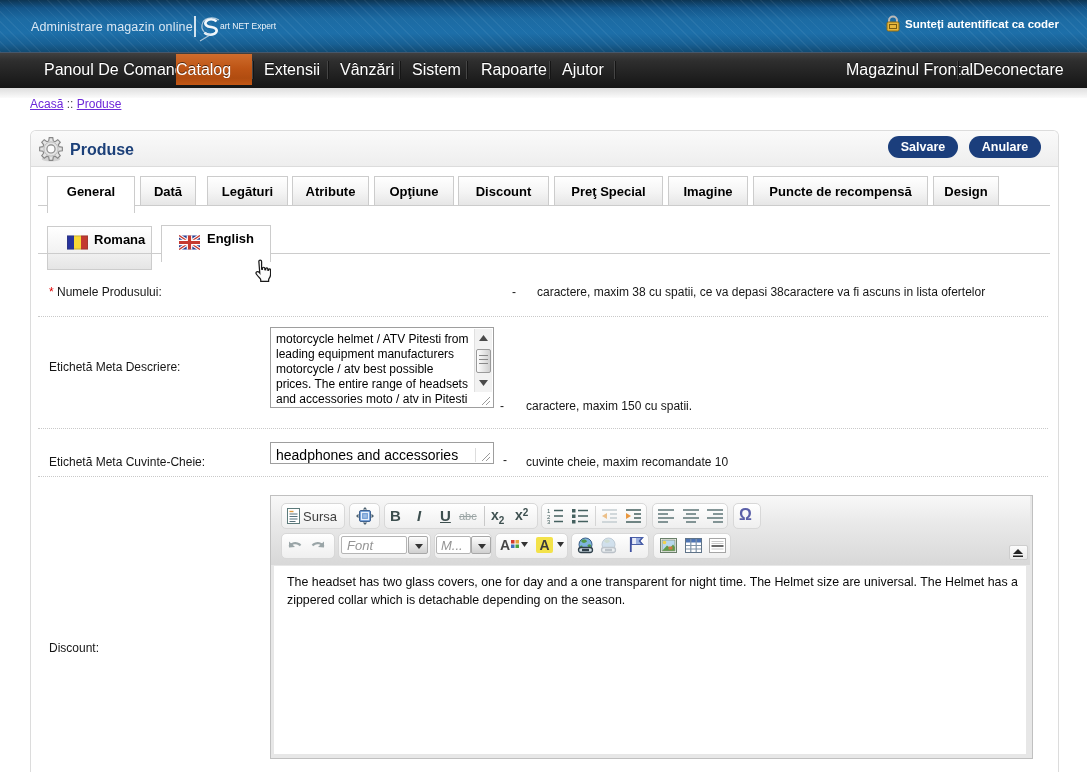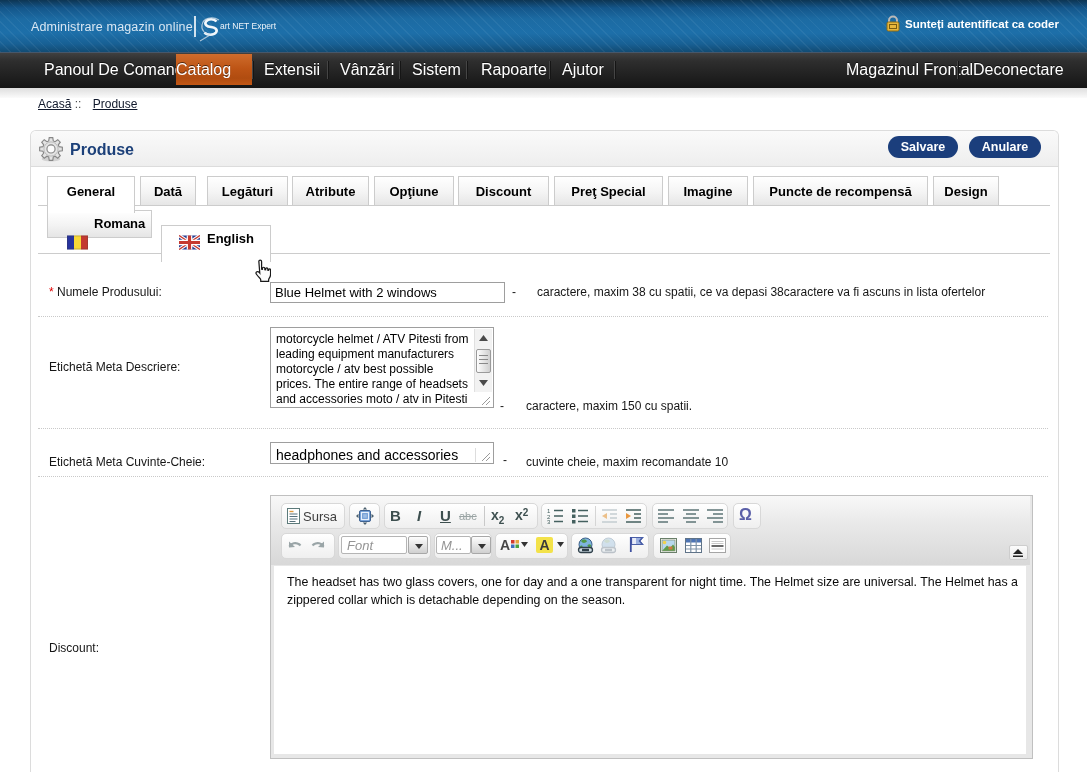--- a/index.html
+++ b/index.html
@@ -23,40 +23,40 @@
   background:linear-gradient(180deg,#404040 0,#2e2e2e 8px,#232323 20px,#1a1a1a 30px,#141414 36px);
   border-top:1px solid #46576b; box-sizing:border-box; }
 .mitem { position:absolute; top:52px; height:36px; line-height:36px; color:#fff; font-size:16px; font-weight:normal; text-shadow:0 -1px 0 rgba(0,0,0,0.6); }
 #mcat { left:176px; top:54px !important; width:76px; height:31px; line-height:31px; text-align:left;
   background:linear-gradient(180deg,#cf6c2c 0,#bd5415 48%,#b04c10 78%,#c25715 100%); }
 .vsep { position:absolute; top:9px; width:1px; height:18px; background:#454545; box-shadow:1px 0 0 #151515; }
 
 
 #navfade { left:0; top:88px; width:1087px; height:10px; background:linear-gradient(180deg,#dedede,#fbfbfb); }
 #crumbs { left:30px; top:97px; font-size:12px; color:#4c4c4c; }
-#crumbs a { color:#0f172a; text-decoration:underline;margin-left:8px; }
+#crumbs a { color:#6d28d9; text-decoration:underline; }
 
 
 #panel { left:30px; top:130px; width:1027px; height:642px; background:#fff;
   border:1px solid #dcdcdc; border-bottom:none; border-radius:6px 6px 0 0; }
 #phead { left:31px; top:131px; width:1027px; height:35px;
   background:linear-gradient(180deg,#fafafa,#eeeeee); border-bottom:1px solid #dcdcdc; border-radius:5px 5px 0 0; }
 #ptitle { left:70px; top:141px; font-size:16px; font-weight:bold; color:#1c4079; }
 .btn { position:absolute; top:136px; height:22px; background:#1b3e7c; border-radius:11px; color:#fff;
   font-size:12.5px; font-weight:bold; text-align:center; line-height:22px; }
 #btnsave { left:888px; width:70px; }
 #btncancel { left:969px; width:72px; }
 
 
 .tab { position:absolute; top:176px; height:30px; line-height:29px; text-align:center;
   background:linear-gradient(180deg,#ffffff 0,#f4f4f4 55%,#e6e6e6 100%);
   border:1px solid #cccccc; box-sizing:border-box; font-size:13px; font-weight:bold; color:#000; }
 .tab.active { background:#fff; height:37px; border-bottom:none; z-index:3; }
 #tabline1 { left:38px; top:205px; width:1012px; height:0; border-top:1px solid #ccc; z-index:1; }
-.tab2 { position:absolute; top:210px; height:28px; line-height:26px;
+.tab2 { position:absolute; top:226px; height:44px; line-height:26px;
   background:linear-gradient(180deg,#ffffff 0,#f3f3f3 55%,#e5e5e5 100%);
   border:1px solid #cccccc; box-sizing:border-box; font-size:13px; font-weight:bold; color:#000; }
 .tab2.active { top:225px; background:#fff; height:37px; border-bottom:none; z-index:3; }
 #tabline2 { left:38px; top:253px; width:1012px; height:0; border-top:1px solid #ccc; z-index:1; }
 .flag { position:absolute; width:21px; height:15px; z-index:5; }
 
 
 .flabel { position:absolute; font-size:12px; color:#161616; }
 .req { color:#e00000; }
 .helptxt { position:absolute; font-size:12px; color:#161616; }
@@ -166,21 +166,20 @@
     <path d="M0 0 L30 20 M30 0 L0 20" stroke="#c5392f" stroke-width="2"></path>
     <path d="M15 0 V20 M0 10 H30" stroke="#fff" stroke-width="8"></path>
     <path d="M15 0 V20 M0 10 H30" stroke="#c5392f" stroke-width="4.5"></path>
   </svg>
 
   <svg class="abs" style="left:252px;top:259px;z-index:8" width="19" height="24" viewBox="0 0 20 25">
     <path d="M7.2 2.4 a1.45 1.45 0 0 1 2.9 0 v8.2 l0.9 0.1 v-0.9 a1.25 1.25 0 0 1 2.5 0 v1.25 l0.85 0.12 v-0.72 a1.15 1.15 0 0 1 2.3 0 v1.15 l0.8 0.15 v-0.35 a1.05 1.05 0 0 1 2.1 0 v4.6 c0 1.7-0.5 2.7-1.2 3.7 -0.5 0.8-0.85 1.5-0.85 2.3 v1.3 h-8.3 v-1.3 c0-0.8-0.45-1.4-1.15-2.1 -1.2-1.2-2.75-2.9-3.55-4.2 -0.6-0.95-0.3-1.95 0.6-2.4 0.85-0.4 1.8-0.1 2.5 0.75 l0.6 0.7 z" fill="#fdfdfd" stroke="#1a1a1a" stroke-width="1.3"></path>
   </svg>
 
   <div class="flabel" style="left:49px;top:285px"><span class="req">*</span>&nbsp;Numele Produsului:</div>
-  <input id="inp1" class="abs" value="Blue Helmet with 2 windows" style="">
   <div class="helptxt" style="left:512px;top:285px">-</div>
   <div class="helptxt" style="left:537px;top:285px">caractere, maxim 38 cu spatii, ce va depasi 38caractere va fi ascuns in lista ofertelor</div>
   <div class="dsep" style="top:316px"></div>
 
   <div class="flabel" style="left:49px;top:360px">Etichetă Meta Descriere:</div>
   <div id="ta2" class="ta">
     <div id="ta2txt">motorcycle helmet / ATV Pitesti from<br>leading equipment manufacturers<br>motorcycle / atv best possible<br>prices. The entire range of headsets<br>and accessories moto / atv in Pitesti</div>
     <div id="ta2sb">
       <svg style="position:absolute;left:4px;top:6px" width="9" height="6" viewBox="0 0 9 6">
           <path d="M4.5 0 L9 6 H0 z" fill="#4a4a4a"></path>

